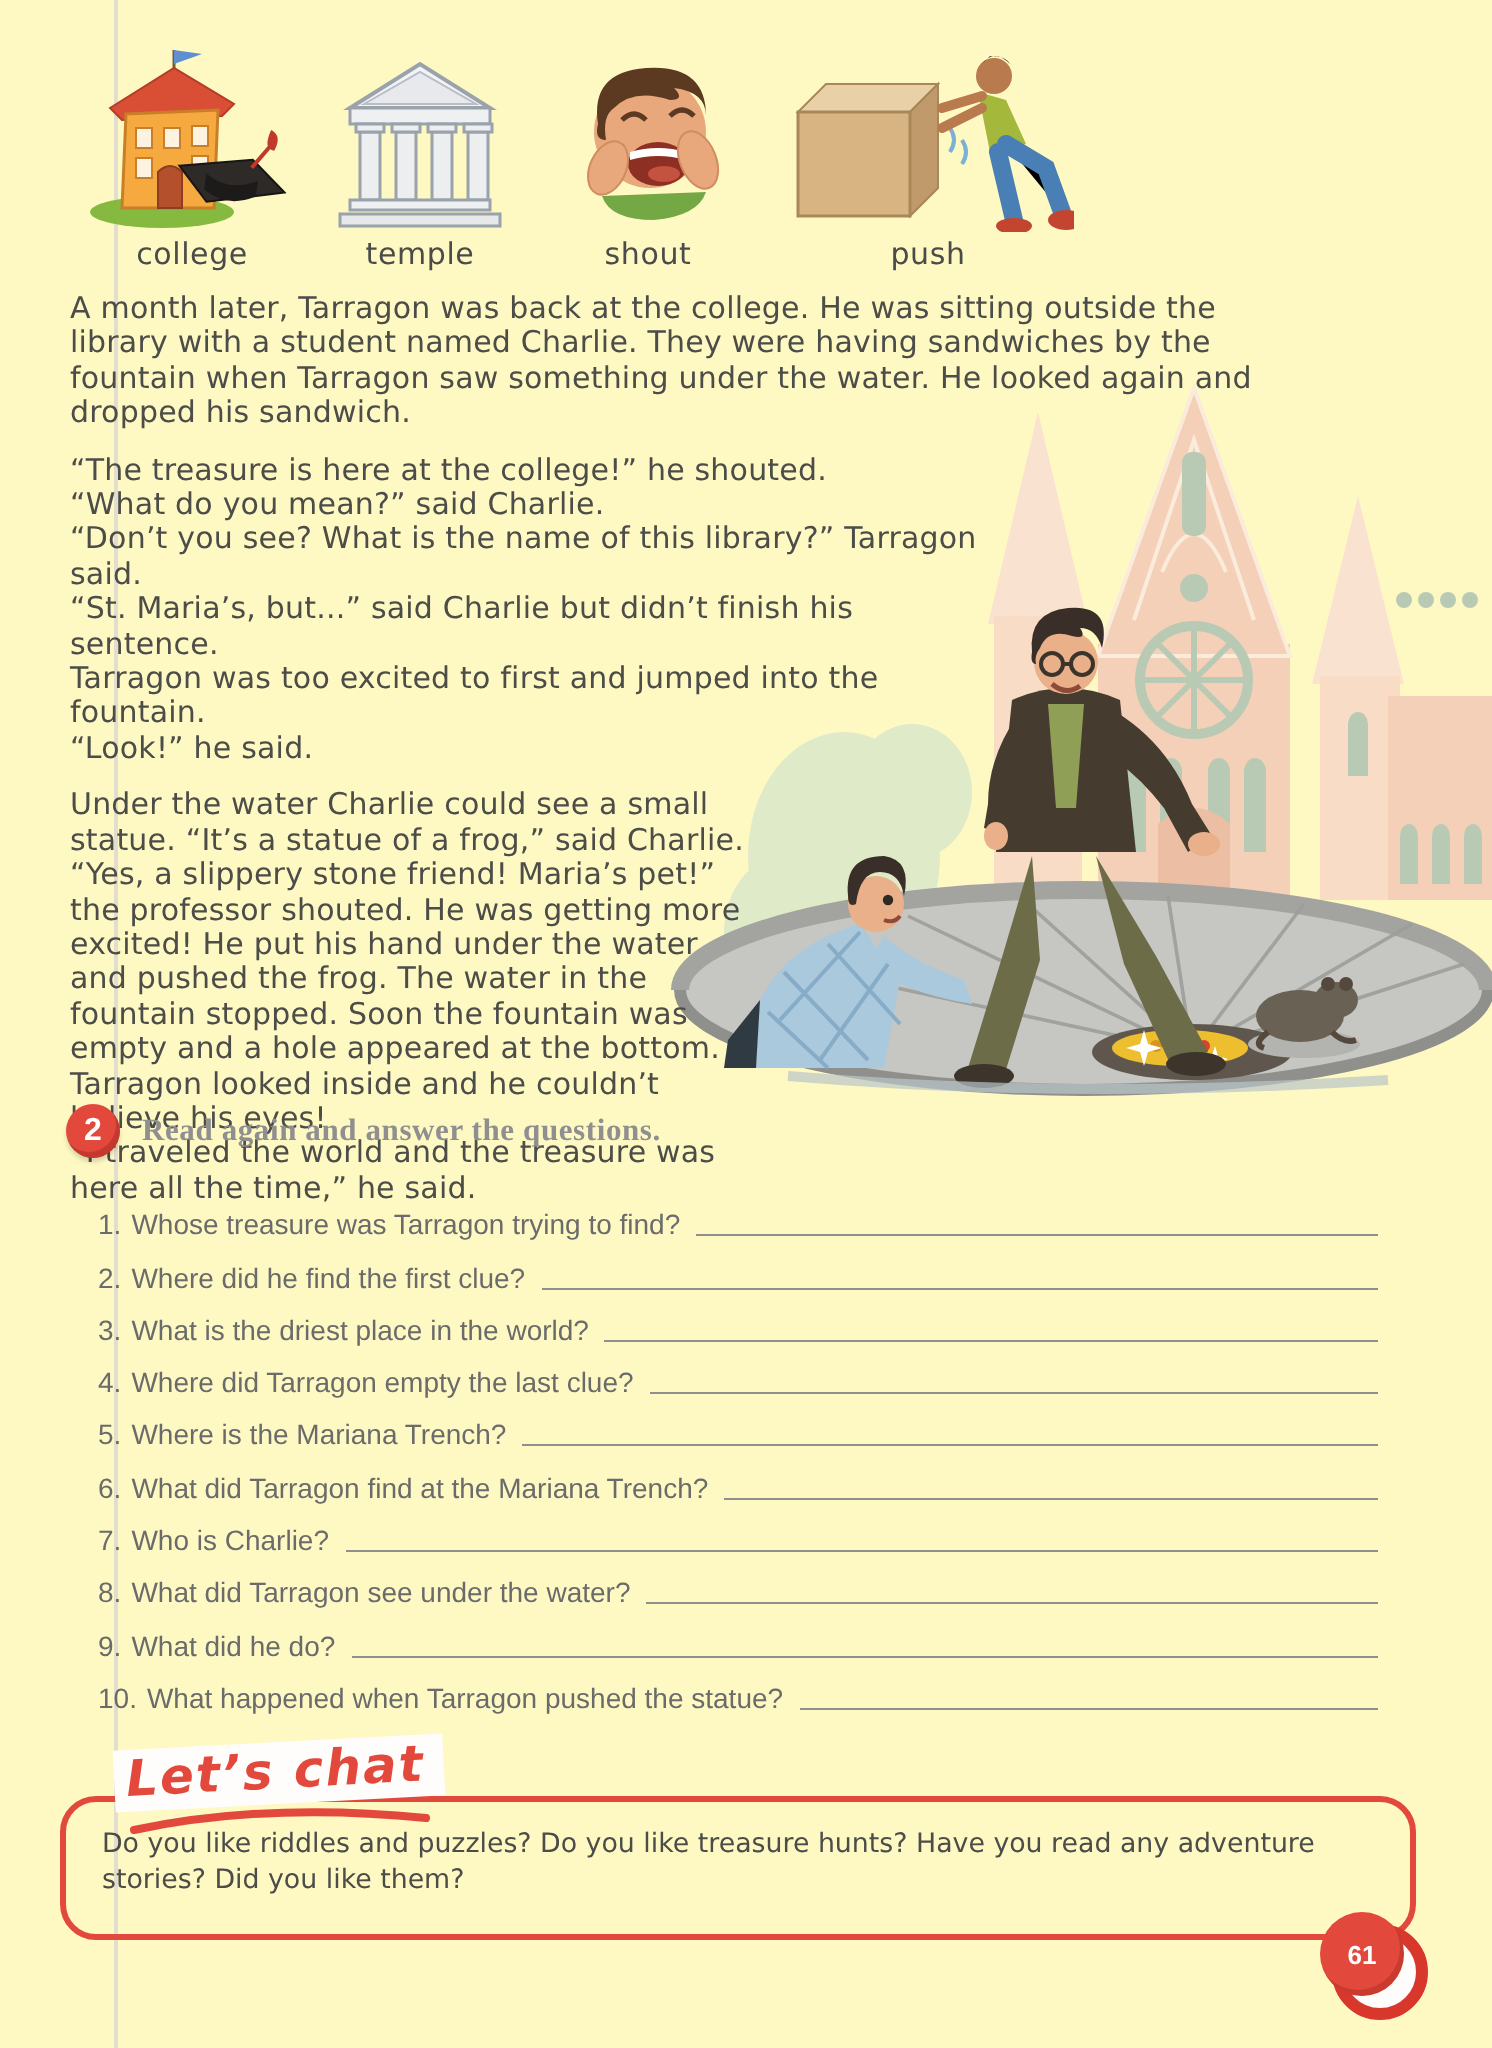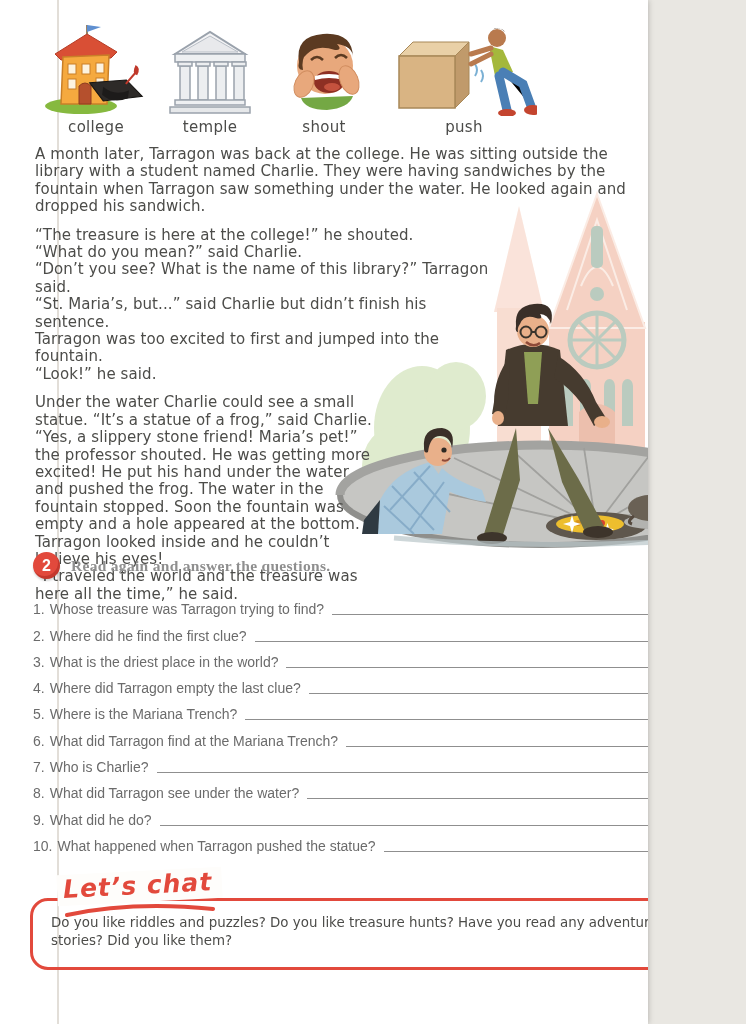--- a/index.html
+++ b/index.html
@@ -1,17 +1,17 @@
 <!DOCTYPE html>
 <html><head>
 <meta charset="utf-8">
 <style>
   html,body{margin:0;padding:0;background:#e9e7e2;}
   .page{
-    position:relative;width:648px;height:1024px;background:#ffffff;
+    position:relative;width:746px;height:1024px;background:#fef9c3;
     overflow:hidden;font-family:"DejaVu Sans",sans-serif;
     box-shadow:0 0 6px rgba(0,0,0,.25);
   }
   .margin-line{position:absolute;left:57px;top:0;width:1.5px;height:100%;background:#ddd8d1;opacity:.85;}
 
   
   .vocab-item{position:absolute;text-align:center;margin:0;}
   .vocab-img svg{display:block;margin:0 auto;}
   .vocab-label{display:block;margin-top:2px;font-size:15px;color:#4b4b49;letter-spacing:.3px;}
   #v-college{left:36px;top:24px;width:120px;}
@@ -31,21 +31,21 @@
 
   
   .exercise{position:absolute;left:33px;top:552px;width:672px;}
   .ex-head{display:flex;align-items:center;gap:11px;margin-bottom:13px;}
   .ex-badge{width:27px;height:27px;border-radius:50%;background:#e2493c;
     box-shadow:inset -2px -3px 0 rgba(140,25,18,.35),0 2px 2px rgba(0,0,0,.15);
     color:#fff;font-family:"Liberation Sans",sans-serif;font-weight:bold;font-size:16px;
     display:flex;align-items:center;justify-content:center;}
   .ex-title{font-family:Liberation Serif, serif;font-weight:bold;font-size:15.5px;
     color:#8f8f8f;letter-spacing:.3px;}
-  .q-list{list-style:none;margin:0;padding:0;}
+  .q-list{list-style:none;margin:16px;padding:0;}
   .q-row{display:flex;align-items:flex-end;height:26.3px;
     font-family:"Liberation Sans",sans-serif;font-size:14px;color:#6b6b6b;}
   .q-label{white-space:nowrap;line-height:18px;}
   .q-num{margin-right:5px;}
   .answer-line{flex:1;border-bottom:1.6px solid #8f8f8f;margin:0 0 3px 8px;height:2px;min-width:40px;}
 
   
   .lets-chat{position:absolute;left:30px;top:898px;width:672px;height:66px;
     border:3px solid #e2493c;border-radius:18px;}
   .chat-label{position:absolute;left:24px;top:-30px;padding:0 10px 2px 6px;background:#fefdfb;

